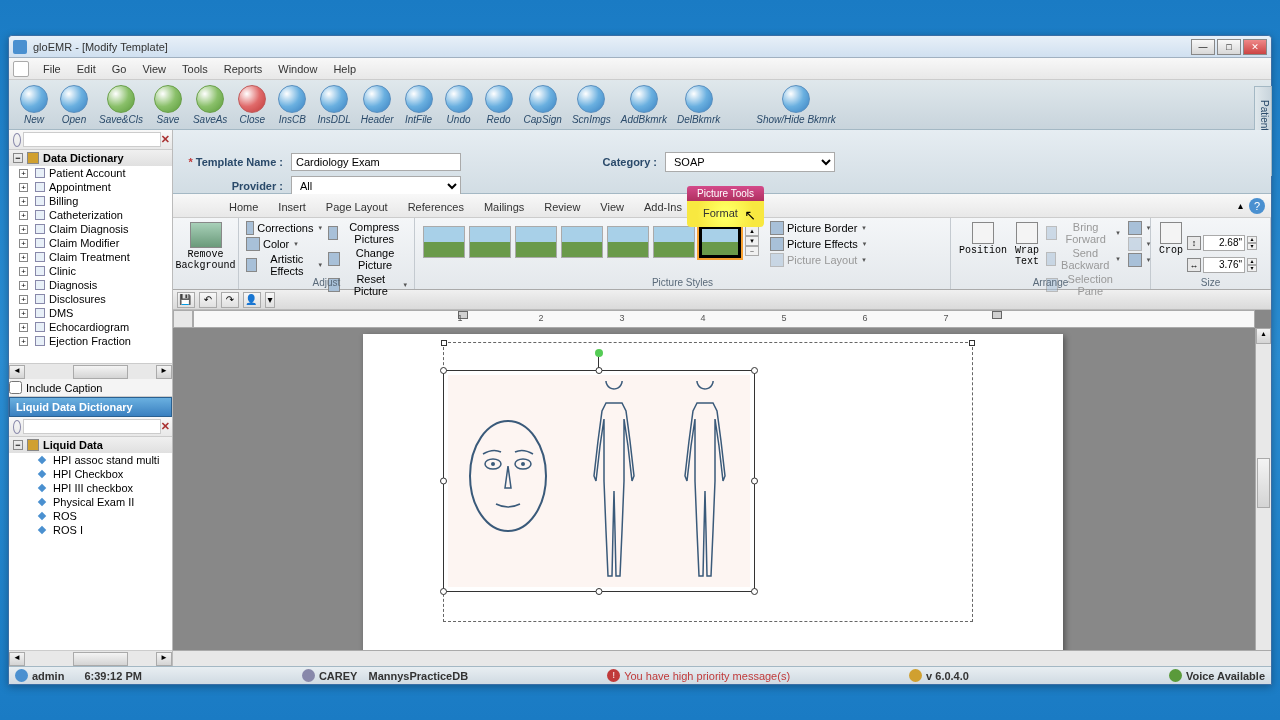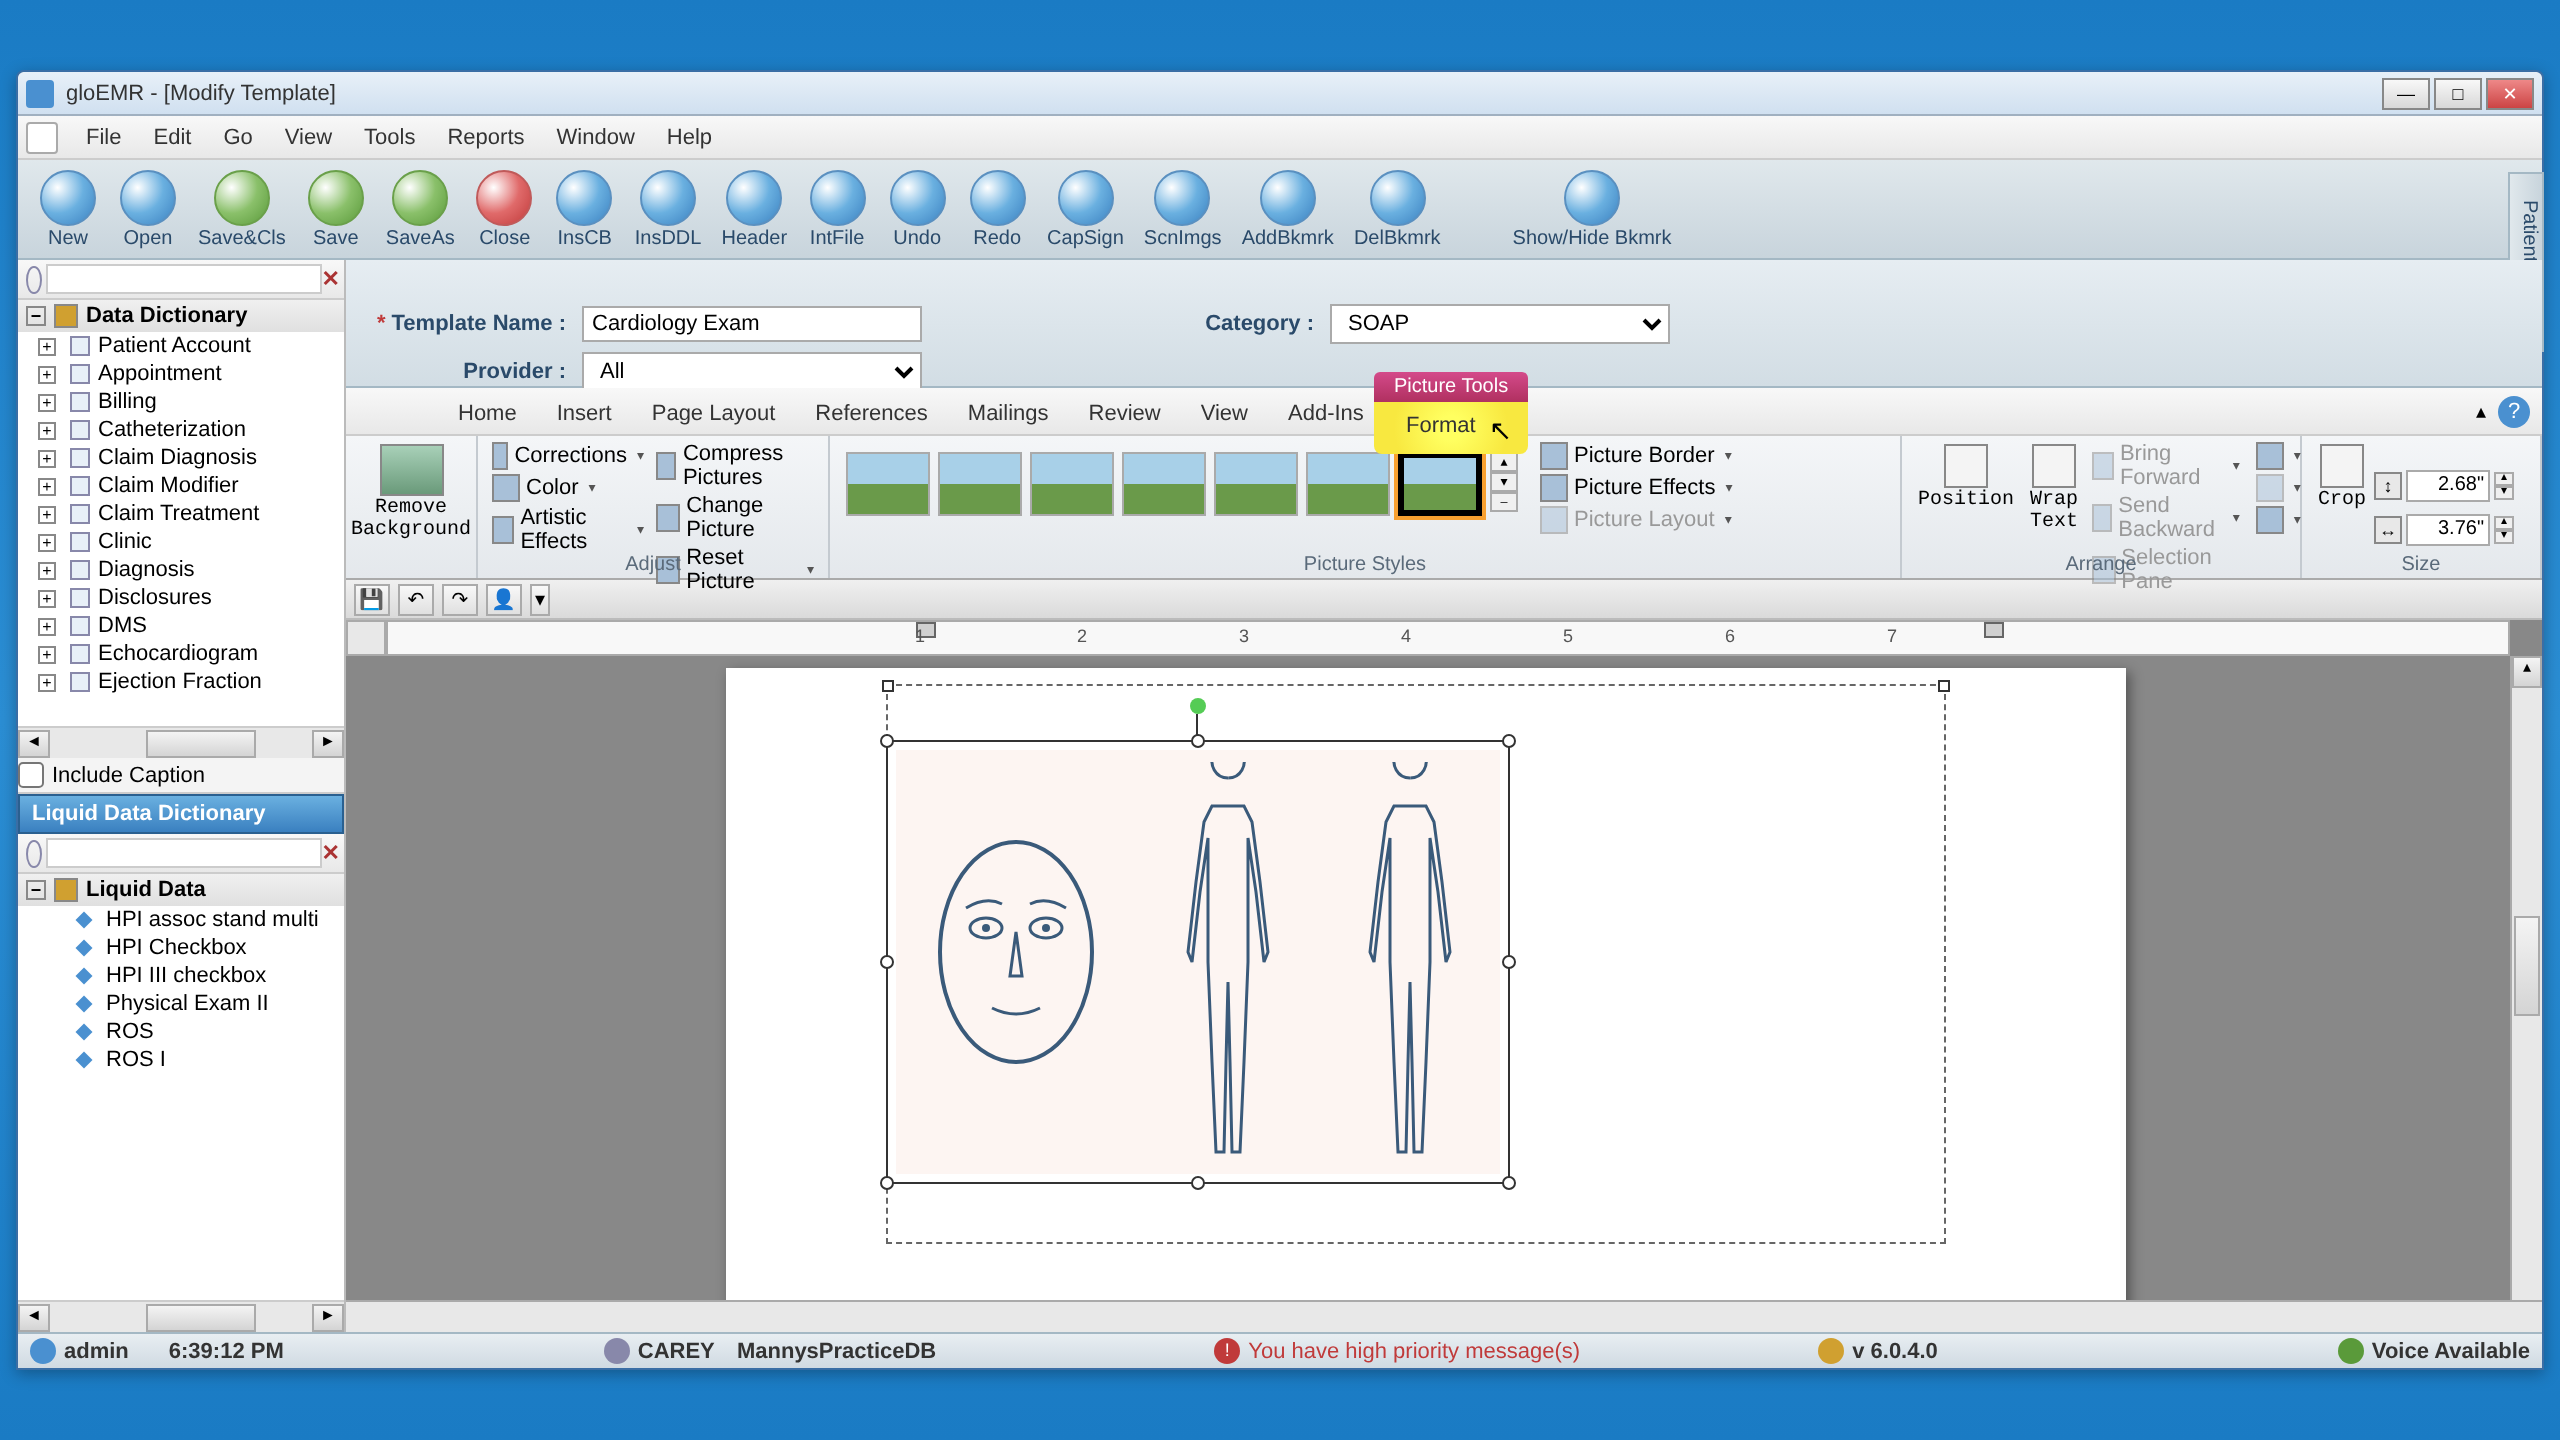--- a/index.html
+++ b/index.html
@@ -10,21 +10,21 @@
 .titlebar .icon { width: 14px; height: 14px; background: #4a90d0; border-radius: 2px; margin-right: 6px; }
 .titlebar .title { flex: 1; color: #333; font-size: 11px; }
 .titlebar .win-btns { display: flex; gap: 2px; }
 .titlebar .win-btn { width: 24px; height: 16px; border: 1px solid #888; background: linear-gradient(#f8f8f8,#d8d8d8); display: flex; align-items: center; justify-content: center; font-size: 9px; cursor: pointer; }
 .titlebar .win-btn.close { background: linear-gradient(#e88,#c44); color: white; }
 
 .menubar { height: 22px; background: linear-gradient(180deg,#f8f8f8,#e8e8e8); border-bottom: 1px solid #ccc; display: flex; align-items: center; padding: 0 4px; }
 .menubar .menu-icon { width: 16px; height: 16px; background: #fff; border: 1px solid #aaa; margin-right: 6px; border-radius: 2px; }
 .menubar .menu-item { padding: 2px 8px; cursor: pointer; color: #333; }
 
-.toolbar { height: 50px; background: linear-gradient(180deg,#e0e8ec,#c8d4dc); border-bottom: 1px solid #a4b8c4; display: flex; align-items: center; padding: 2px 6px; gap: 2px; }
+.toolbar { height: 50px; background: linear-gradient(180deg,#e0e8ec,#c8d4dc); border-bottom: 1px solid #a4b8c4; display: flex; align-items: center; padding: 2px 6px; gap: 2px; font-style: italic; }
 .tool-btn { display: flex; flex-direction: column; align-items: center; padding: 2px 4px; cursor: pointer; min-width: 38px; }
 .tool-btn .tb-icon { width: 28px; height: 28px; border-radius: 50%; background: radial-gradient(circle at 30% 30%, #fff, #6ab0e0, #3a80c0); border: 1px solid #5a90c0; display: flex; align-items: center; justify-content: center; font-size: 13px; }
 .tool-btn .tb-label { font-size: 10px; color: #2a4a6a; margin-top: 1px; white-space: nowrap; }
 .tool-btn.red .tb-icon { background: radial-gradient(circle at 30% 30%, #fff, #e06a6a, #c03a3a); border-color: #c05a5a; }
 .tool-btn.green .tb-icon { background: radial-gradient(circle at 30% 30%, #fff, #8ac06a, #5a9a3a); border-color: #6aa04a; }
 
 .patient-tab { position: absolute; right: -1px; top: 50px; width: 18px; height: 90px; background: linear-gradient(90deg,#e0e8ec,#c8d4dc); border: 1px solid #a4b8c4; writing-mode: vertical-rl; text-align: center; font-size: 10px; color: #2a4a6a; padding: 4px 1px; cursor: pointer; }
 
 .body-area { position: absolute; left: 0; top: 94px; right: 0; bottom: 18px; display: flex; }
 
@@ -69,21 +69,21 @@
 .ribbon-tab { padding: 4px 10px; font-size: 11px; cursor: pointer; color: #333; }
 .ribbon-tabs .help-ic { position: absolute; right: 6px; top: 4px; width: 16px; height: 16px; border-radius: 50%; background: #4a90d0; color: #fff; text-align: center; line-height: 16px; font-size: 11px; cursor: pointer; }
 .ribbon-tabs .collapse-ic { position: absolute; right: 28px; top: 6px; font-size: 10px; cursor: pointer; }
 
 .ribbon-content { height: 72px; background: linear-gradient(#f4f6f8,#e4e8ec); border-bottom: 1px solid #aaa; display: flex; }
 .ribbon-group { border-right: 1px solid #c4cad0; padding: 2px 4px; display: flex; flex-direction: column; position: relative; }
 .ribbon-group .group-label { position: absolute; bottom: 1px; left: 0; right: 0; text-align: center; font-size: 10px; color: #5a6a7a; }
 .rb-big-btn { display: flex; flex-direction: column; align-items: center; padding: 2px 4px; cursor: pointer; }
 .rb-big-btn .bb-icon { width: 32px; height: 26px; background: linear-gradient(#88bb88,#558855); border: 1px solid #888; }
 .rb-big-btn .bb-label { font-size: 10px; text-align: center; line-height: 11px; margin-top: 1px; font-family: Liberation Mono, monospace; }
-.rb-small-btn { display: flex; align-items: center; padding: 1px 3px; cursor: pointer; font-size: 10px; gap: 3px; }
+.rb-small-btn { display: flex; align-items: center; padding: 1px 3px; cursor: pointer; font-size: 10px; gap: 3px; text-align: center; }
 .rb-small-btn .sb-icon { width: 14px; height: 14px; background: #a8c0d8; border: 1px solid #888; }
 .rb-small-btn .dd { font-size: 7px; margin-left: 2px; color: #555; }
 .rb-small-btn.disabled { color: #999; }
 .rb-small-btn.disabled .sb-icon { opacity: 0.5; }
 
 .style-gallery { display: flex; gap: 4px; padding: 6px 4px 2px; flex-wrap: nowrap; }
 .style-thumb { width: 42px; height: 32px; background: linear-gradient(180deg,#a8d0e8 50%,#6a9a4a 50%); border: 1px solid #aaa; cursor: pointer; }
 .style-thumb.sel { outline: 2px solid #f8a030; border: 3px solid #000; }
 .gallery-nav { width: 14px; display: flex; flex-direction: column; margin-top: 6px; }
 .gallery-nav div { height: 10px; border: 1px solid #aaa; background: #f0f0f0; font-size: 7px; text-align: center; cursor: pointer; }

